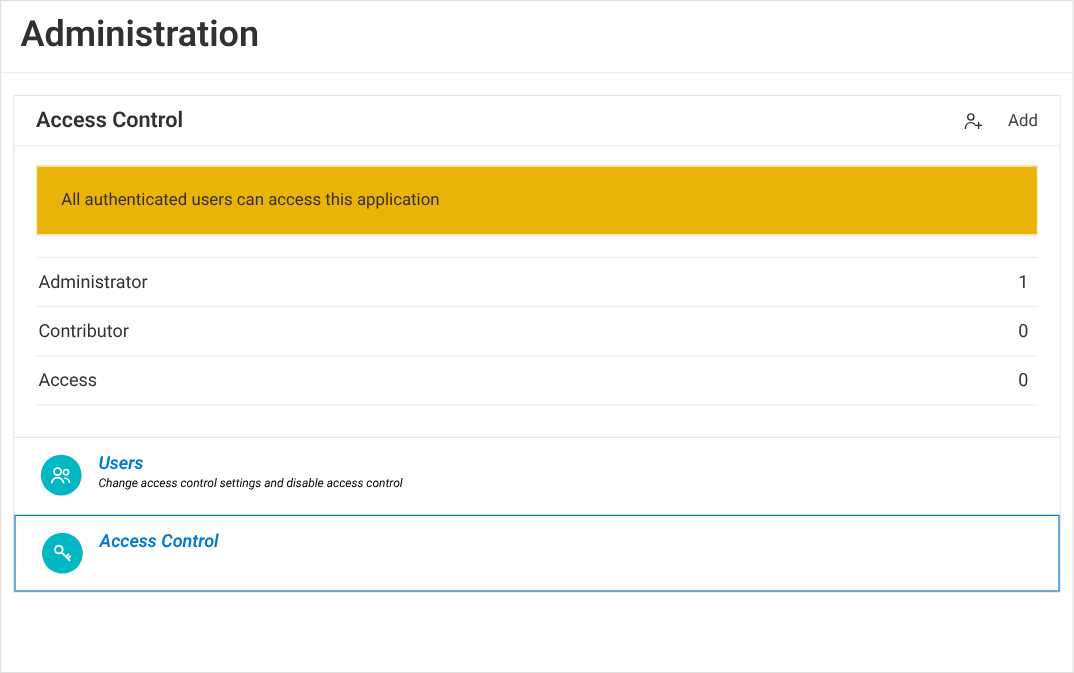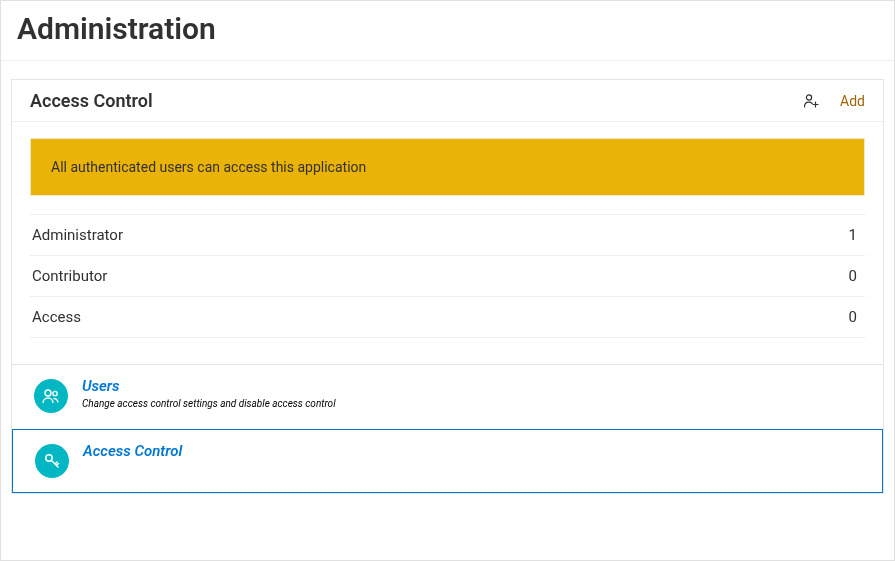--- a/index.html
+++ b/index.html
@@ -40,21 +40,21 @@
   .panel-title {
     font-size: 18px;
     font-weight: 600;
     color: #323130;
   }
   .add-btn {
     display: flex;
     align-items: center;
     gap: 21px;
     font-size: 14px;
-    color: #a16207;
+    color: #404040;
     cursor: pointer;
   }
   .add-btn svg { display: block; }
   .banner {
     margin: 16px 18px 10px 18px;
     background: #eab308;
     border: 1px solid #F2E9C2;
     padding: 20px 20px;
     font-size: 14px;
     color: #323130;

